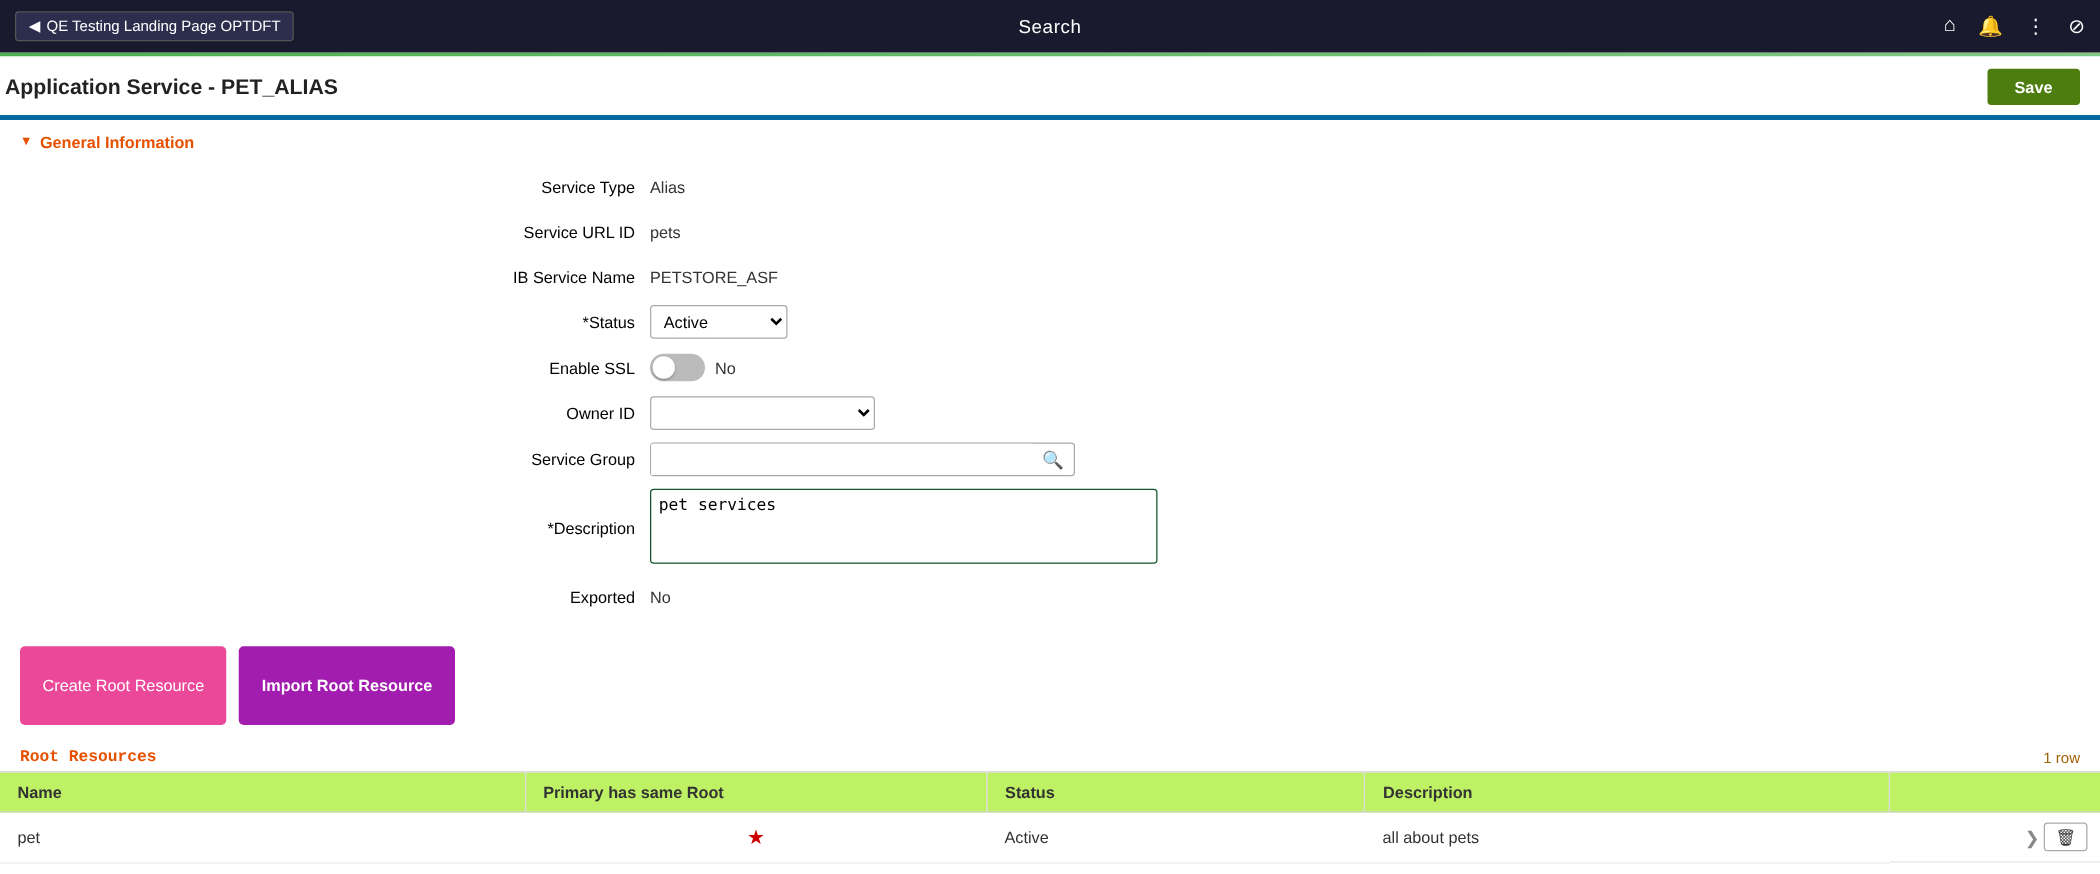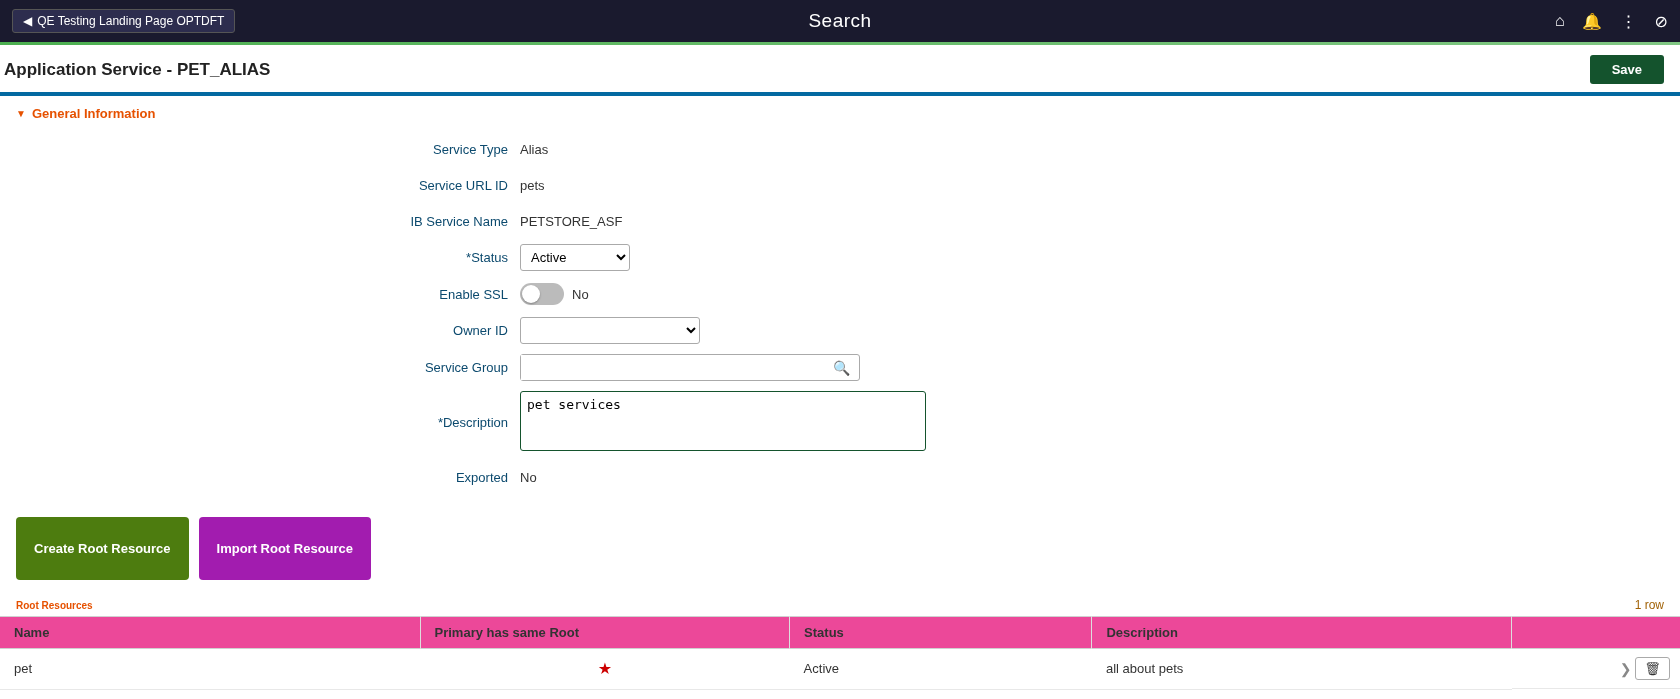--- a/index.html
+++ b/index.html
@@ -24,21 +24,21 @@
       padding: 4px 10px;
       border-radius: 3px;
       cursor: pointer;
       font-size: 12px;
       gap: 5px;
     }
     .nav-title {
       position: absolute;
       left: 50%;
       transform: translateX(-50%);
-      font-size: 19px;
+      font-size: 15px;
       font-weight: normal;
       letter-spacing: 0.5px;
     }
     .nav-icons {
       margin-left: auto;
       display: flex;
       align-items: center;
       gap: 18px;
     }
     .nav-icon {
@@ -60,21 +60,21 @@
       justify-content: space-between;
       padding: 10px 16px 8px 4px;
       border-bottom: 4px solid #0369a1;
     }
     .page-title {
       font-size: 17px;
       font-weight: bold;
       color: #222;
     }
     .save-btn {
-      background: #14532d;
+      background: #4d7c0f;
       color: #fff;
       border: none;
       padding: 7px 22px;
       border-radius: 3px;
       font-size: 13px;
       cursor: pointer;
       font-weight: bold;
     }
 
     
@@ -101,21 +101,21 @@
       display: flex;
       align-items: center;
       padding: 5px 0;
       min-height: 36px;
     }
     .form-label {
       text-align: right;
       width: 520px;
       min-width: 520px;
       padding-right: 12px;
-      color: #0c4a6e;
+      color: #000000;
       font-size: 13px;
     }
     .form-value {
       flex: 1;
       font-size: 13px;
       color: #333;
     }
 
     
     .form-select {
@@ -192,28 +192,28 @@
       resize: none;
     }
 
     
     .buttons-area {
       padding: 12px 16px;
       display: flex;
       gap: 10px;
     }
     .create-btn {
-      background: #4d7c0f;
+      background: #ec4899;
       color: #fff;
       border: none;
       padding: 24px 18px;
       border-radius: 4px;
       font-size: 13px;
       cursor: pointer;
-      font-weight: bold;
+      font-weight: normal;
     }
     .import-btn {
       background: #a21caf;
       color: #fff;
       border: none;
       padding: 8px 18px;
       border-radius: 4px;
       font-size: 13px;
       cursor: pointer;
       font-weight: bold;
@@ -222,35 +222,36 @@
     
     .root-resources-header {
       display: flex;
       align-items: center;
       justify-content: space-between;
       padding: 6px 16px 4px 16px;
     }
     .root-resources-title {
       color: #e65100;
       font-weight: bold;
-      font-size: 10px;
+      font-size: 13px;
+      font-family: Liberation Mono, monospace;
     }
     .root-resources-count {
       color: #a16207;
       font-size: 12px;
     }
 
     
     .resources-table {
       width: 100%;
       border-collapse: collapse;
       font-size: 13px;
     }
     .resources-table thead tr {
-      background: #ec4899;
+      background: #bef264;
       border-top: 1px solid #d0d0d0;
       border-bottom: 1px solid #d0d0d0;
     }
     .resources-table th {
       text-align: left;
       padding: 8px 14px;
       font-weight: bold;
       color: #333;
       border-right: 1px solid #ddd;
     }

